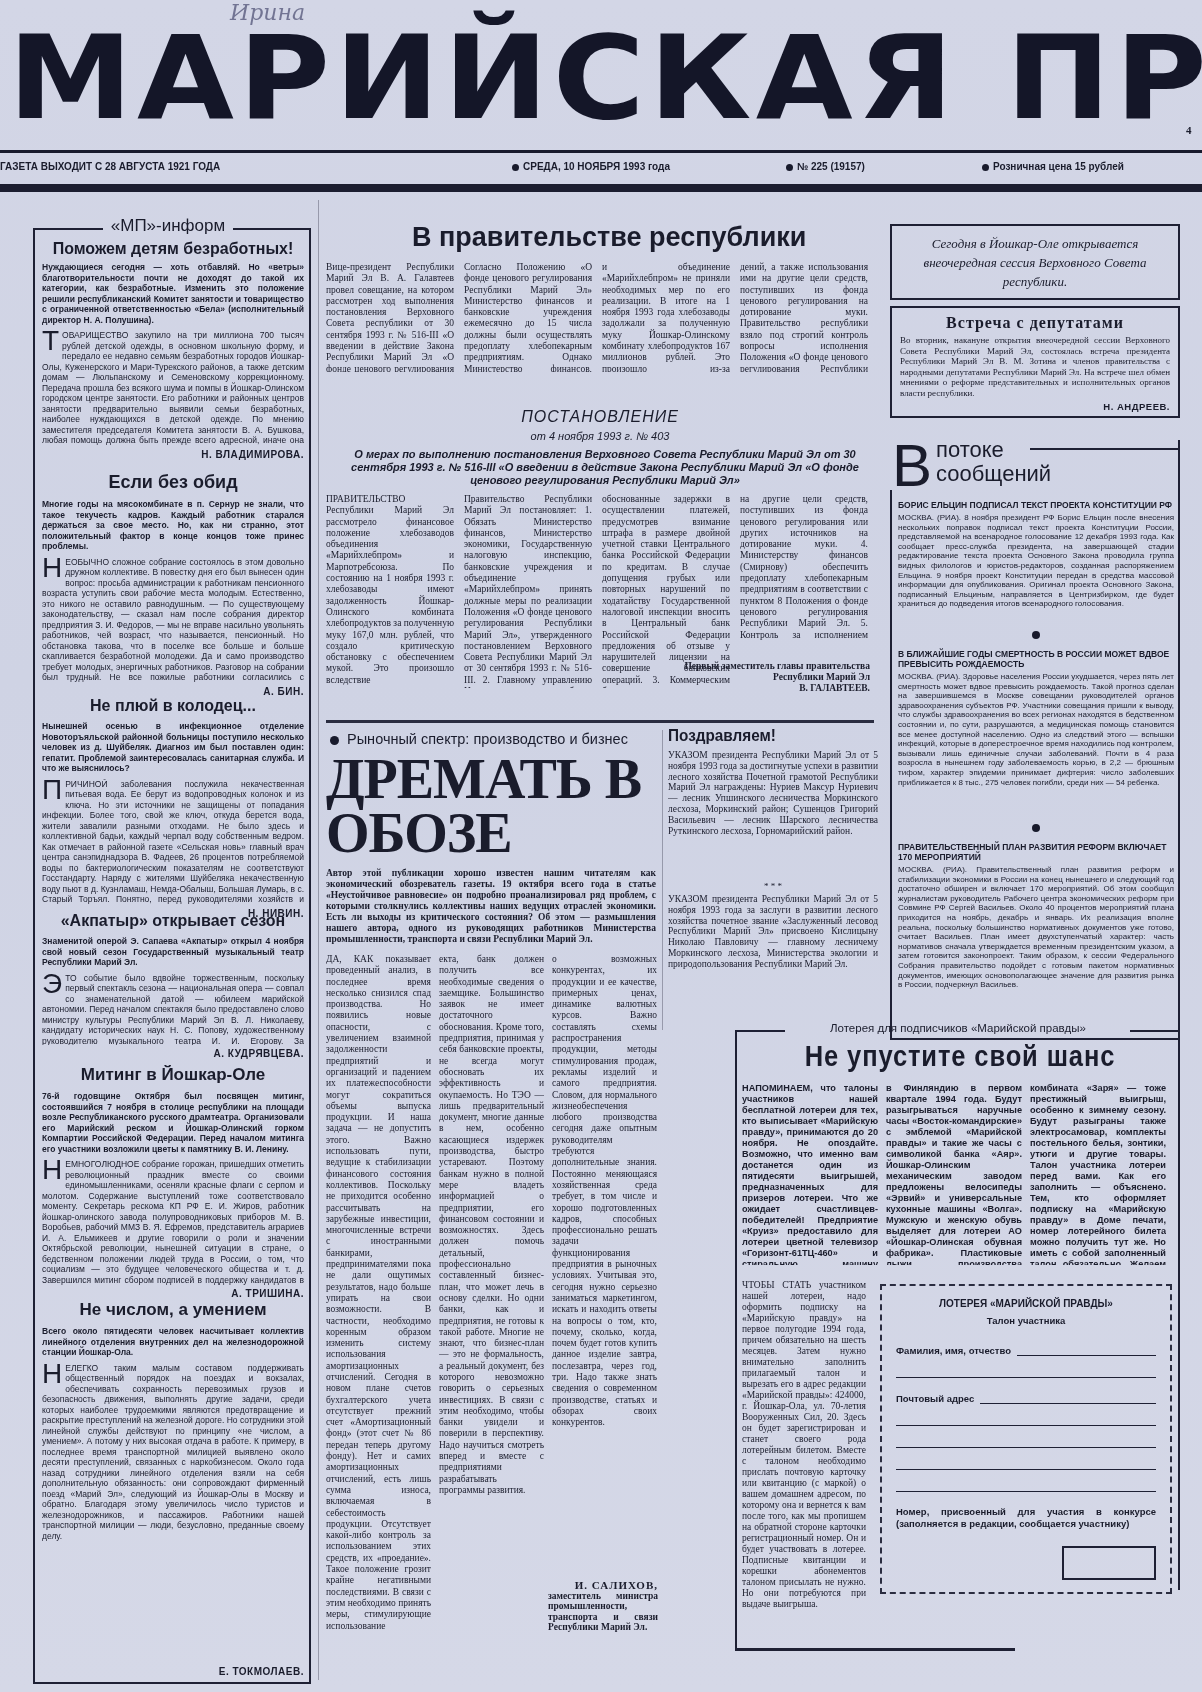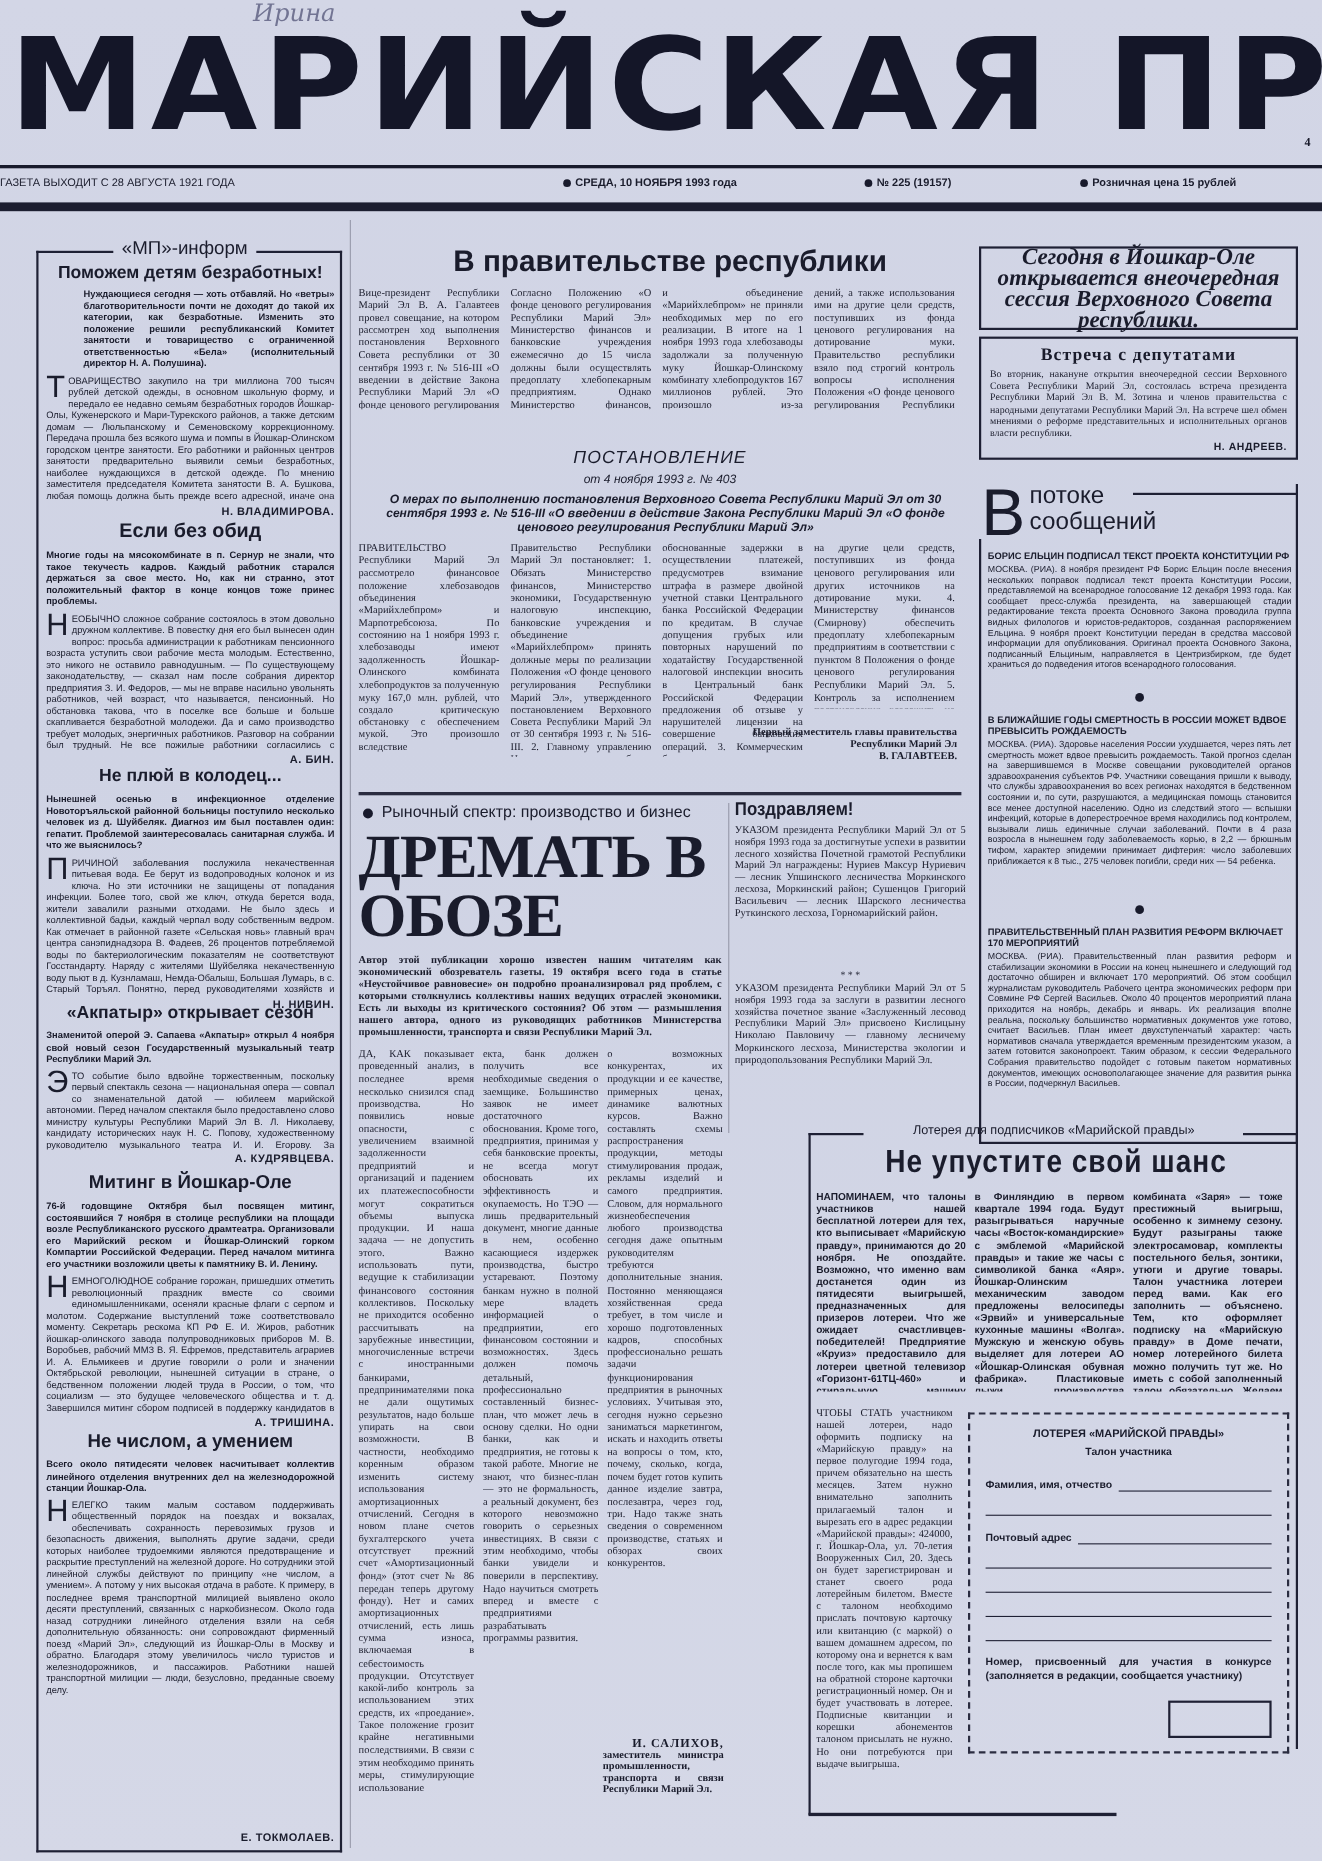--- a/index.html
+++ b/index.html
@@ -20,21 +20,21 @@
 
   
   .handwrite { left: 230px; top: 0; font-family: "DejaVu Serif", serif; font-style: italic; font-size: 22px; color: #4a4c70; opacity: .7; }
   .masthead {
     left: 8px; top: 18px; width: 1190px; height: 120px;
     font-family: "DejaVu Sans", sans-serif; font-weight: 900; font-size: 116px;
     letter-spacing: 4px; color: #141628; line-height: 120px; white-space: nowrap;
     transform: scaleX(1.08); transform-origin: left center;
   }
   .rule-top { left: 0; top: 150px; width: 1202px; height: 3px; background: #181a2c; }
-  .info-bar { left: 0; top: 155px; width: 1202px; height: 24px; font-size: 10px; font-weight: normal; }
+  .info-bar { left: 0; top: 155px; width: 1202px; height: 24px; font-size: 10px; font-weight: bold; }
   .info-bar span { position: absolute; top: 6px; white-space: nowrap; }
   .bullet { display: inline-block; width: 7px; height: 7px; border-radius: 50%; background: #181a2c; margin-right: 4px; vertical-align: middle; }
   .rule-bottom { left: 0; top: 184px; width: 1202px; height: 8px; background: #1c1e30; }
 
   .col-rule { background: #2a2c40; width: 2px; }
   .box { border: 2px solid #1e2034; }
   .t-body { font-size: 9.5px; line-height: 11.3px; text-align: justify; font-family: "Liberation Sans", sans-serif; }
   .t-body-s { font-size: 9.5px; line-height: 11.3px; text-align: justify; font-family: "Liberation Serif", serif; }
   .lead { font-weight: bold; font-size: 9.5px; line-height: 11.3px; text-align: justify; font-family: "Liberation Sans", sans-serif; }
   .sig { text-align: right; font-weight: bold; font-size: 10px; font-family: "Liberation Sans", sans-serif; letter-spacing: .5px; margin-top: 3px; }
@@ -63,21 +63,21 @@
   </div>
   <div class="abs rule-bottom"></div>
 
   <div class="abs box" style="left:33px;top:228px;width:278px;height:1456px;border-width:2px;border-top:none;"></div>
   <div class="abs" style="left:33px;top:228px;width:70px;height:2px;background:#1e2034;"></div>
   <div class="abs" style="left:233px;top:228px;width:78px;height:2px;background:#1e2034;"></div>
   <div class="abs sans" style="left:106px;top:216px;width:124px;text-align:center;font-size:17px;">«МП»-информ</div>
 
   <div class="abs" style="left:42px;top:240px;width:262px;">
     <div class="h-sans" style="font-size:16px;margin-bottom:4px;">Поможем детям безработных!</div>
-    <div class="lead" style="font-size:8.5px;line-height:10.5px;margin-left:34px;">Нуждающиеся сегодня — хоть отбавляй. Но «ветры» благотворительности почти не доходят до такой их категории, как безработные. Изменить это положение решили республиканский Комитет занятости и товарищество с ограниченной ответственностью «Бела» (исполнительный директор Н. А. Полушина).</div>
+    <div class="lead" style="font-size:8.5px;line-height:10.5px;">Нуждающиеся сегодня — хоть отбавляй. Но «ветры» благотворительности почти не доходят до такой их категории, как безработные. Изменить это положение решили республиканский Комитет занятости и товарищество с ограниченной ответственностью «Бела» (исполнительный директор Н. А. Полушина).</div>
     <div class="t-body fill-text" style="font-size:8.5px;line-height:10.5px;margin-top:5px;height:116px;"><span class="dropcap">Т</span><span>ОВАРИЩЕСТВО закупило на три миллиона 700 тысяч рублей детской одежды, в основном школьную форму, и передало ее недавно семьям безработных городов Йошкар-Олы, Куженерского и Мари-Турекского районов, а также детским домам — Люльпанскому и Семеновскому коррекционному. Передача прошла без всякого шума и помпы в Йошкар-Олинском городском центре занятости. Его работники и районных центров занятости предварительно выявили семьи безработных, наиболее нуждающихся в детской одежде. По мнению заместителя председателя Комитета занятости В. А. Бушкова, любая помощь должна быть прежде всего адресной, иначе она теряет смысл и не доходит до тех, кто в ней действительно нуждается.</span></div>
     <div class="sig">Н. ВЛАДИМИРОВА.</div>
   </div>
 
   <div class="abs" style="left:42px;top:472px;width:262px;">
     <div class="h-sans" style="font-size:18px;margin-bottom:6px;">Если без обид</div>
     <div class="lead" style="font-size:8.5px;line-height:10.5px;">Многие годы на мясокомбинате в п. Сернур не знали, что такое текучесть кадров. Каждый работник старался держаться за свое место. Но, как ни странно, этот положительный фактор в конце концов тоже принес проблемы.</div>
     <div class="t-body fill-text" style="font-size:8.5px;line-height:10.5px;margin-top:5px;height:126px;"><span class="dropcap">Н</span><span>ЕОБЫЧНО сложное собрание состоялось в этом довольно дружном коллективе. В повестку дня его был вынесен один вопрос: просьба администрации к работникам пенсионного возраста уступить свои рабочие места молодым. Естественно, это никого не оставило равнодушным. — По существующему законодательству, — сказал нам после собрания директор предприятия З. И. Федоров, — мы не вправе насильно увольнять работников, чей возраст, что называется, пенсионный. Но обстановка такова, что в поселке все больше и больше скапливается безработной молодежи. Да и само производство требует молодых, энергичных работников. Разговор на собрании был трудный. Не все пожилые работники согласились с доводами администрации, но некоторые решили оставить производство и выйти на заслуженный отдых. Хорошо, если это обходится без обид. Как видите, безработица теперь оборачивается неожиданными проблемами.</span></div>
     <div class="sig">А. БИН.</div>
   </div>
@@ -127,21 +127,21 @@
     <div class="t-body-s fill-text" style="width:128px;height:194px;">обоснованные задержки в осуществлении платежей, предусмотрев взимание штрафа в размере двойной учетной ставки Центрального банка Российской Федерации по кредитам. В случае допущения грубых или повторных нарушений по ходатайству Государственной налоговой инспекции вносить в Центральный банк Российской Федерации предложения об отзыве у нарушителей лицензии на совершение банковских операций. 3. Коммерческим банкам не допускать использования</div>
     <div class="t-body-s fill-text" style="width:128px;height:150px;">на другие цели средств, поступивших из фонда ценового регулирования или других источников на дотирование муки. 4. Министерству финансов (Смирнову) обеспечить предоплату хлебопекарным предприятиям в соответствии с пунктом 8 Положения о фонде ценового регулирования Республики Марий Эл. 5. Контроль за исполнением постановления возложить на Государственную налоговую инспекцию (Филиппова). О принятых мерах доложить до 20 ноября 1993 года.</div>
   </div>
   <div class="abs serif" style="left:640px;top:661px;width:230px;text-align:right;font-size:9.5px;font-weight:bold;line-height:11px;">
     <div>Первый заместитель главы правительства Республики Марий Эл</div>
     <div>В. ГАЛАВТЕЕВ.</div>
   </div>
   <div class="abs" style="left:326px;top:720px;width:548px;height:3px;background:#2a2c40;"></div>
 
   <div class="abs box" style="left:890px;top:224px;width:290px;height:76px;display:flex;align-items:center;justify-content:center;text-align:center;padding:4px 8px;">
-    <div class="serif" style="font-size:21px;font-weight:bold;font-style:italic;line-height:19px;">Сегодня в Йошкар-Оле открывается внеочередная сессия Верховного Совета республики.</div>
+    <div class="serif" style="font-size:13px;font-weight:normal;font-style:italic;line-height:19px;">Сегодня в Йошкар-Оле открывается внеочередная сессия Верховного Совета республики.</div>
   </div>
   <div class="abs box" style="left:890px;top:306px;width:290px;height:112px;padding:6px 8px;">
     <div class="serif" style="text-align:center;font-size:16px;font-weight:bold;margin-bottom:3px;letter-spacing:1px;">Встреча с депутатами</div>
     <div class="t-body-s" style="font-size:9px;line-height:10.5px;">Во вторник, накануне открытия внеочередной сессии Верховного Совета Республики Марий Эл, состоялась встреча президента Республики Марий Эл В. М. Зотина и членов правительства с народными депутатами Республики Марий Эл. На встрече шел обмен мнениями о реформе представительных и исполнительных органов власти республики.</div>
     <div class="sig serif" style="font-size:9.5px;">Н. АНДРЕЕВ.</div>
   </div>
 
   <div class="abs" style="left:890px;top:440px;width:290px;height:600px;border-right:2px solid #1e2034;border-bottom:2px solid #1e2034;"></div>
   <div class="abs" style="left:890px;top:490px;width:2px;height:550px;background:#1e2034;"></div>
   <div class="abs" style="left:1030px;top:448px;width:150px;height:2px;background:#1e2034;"></div>

